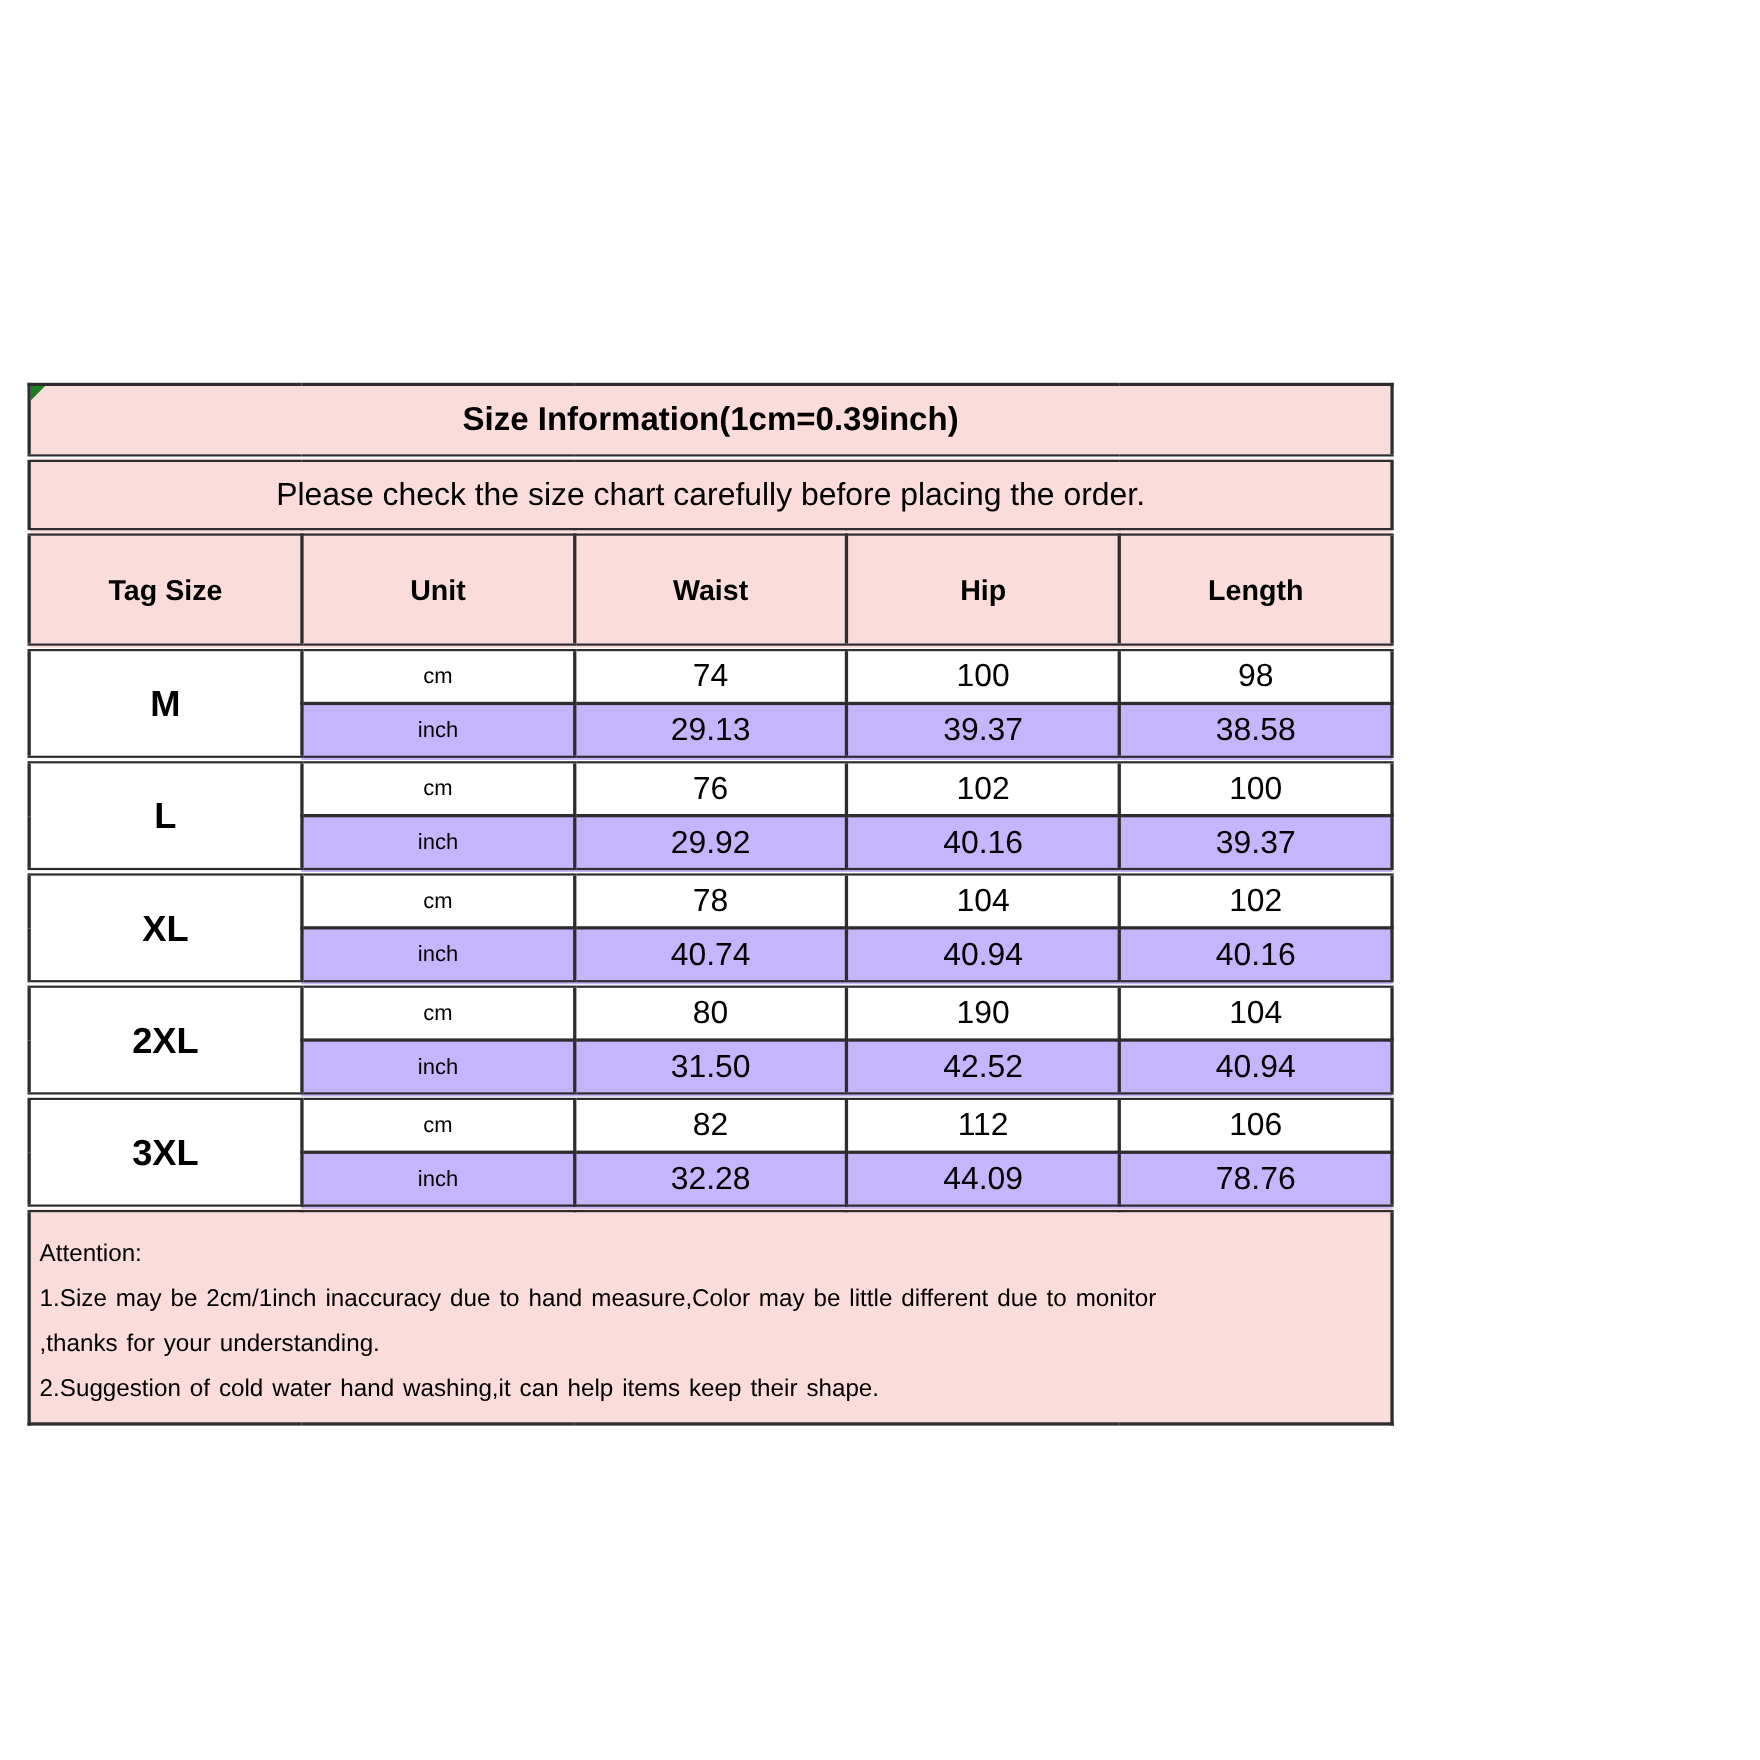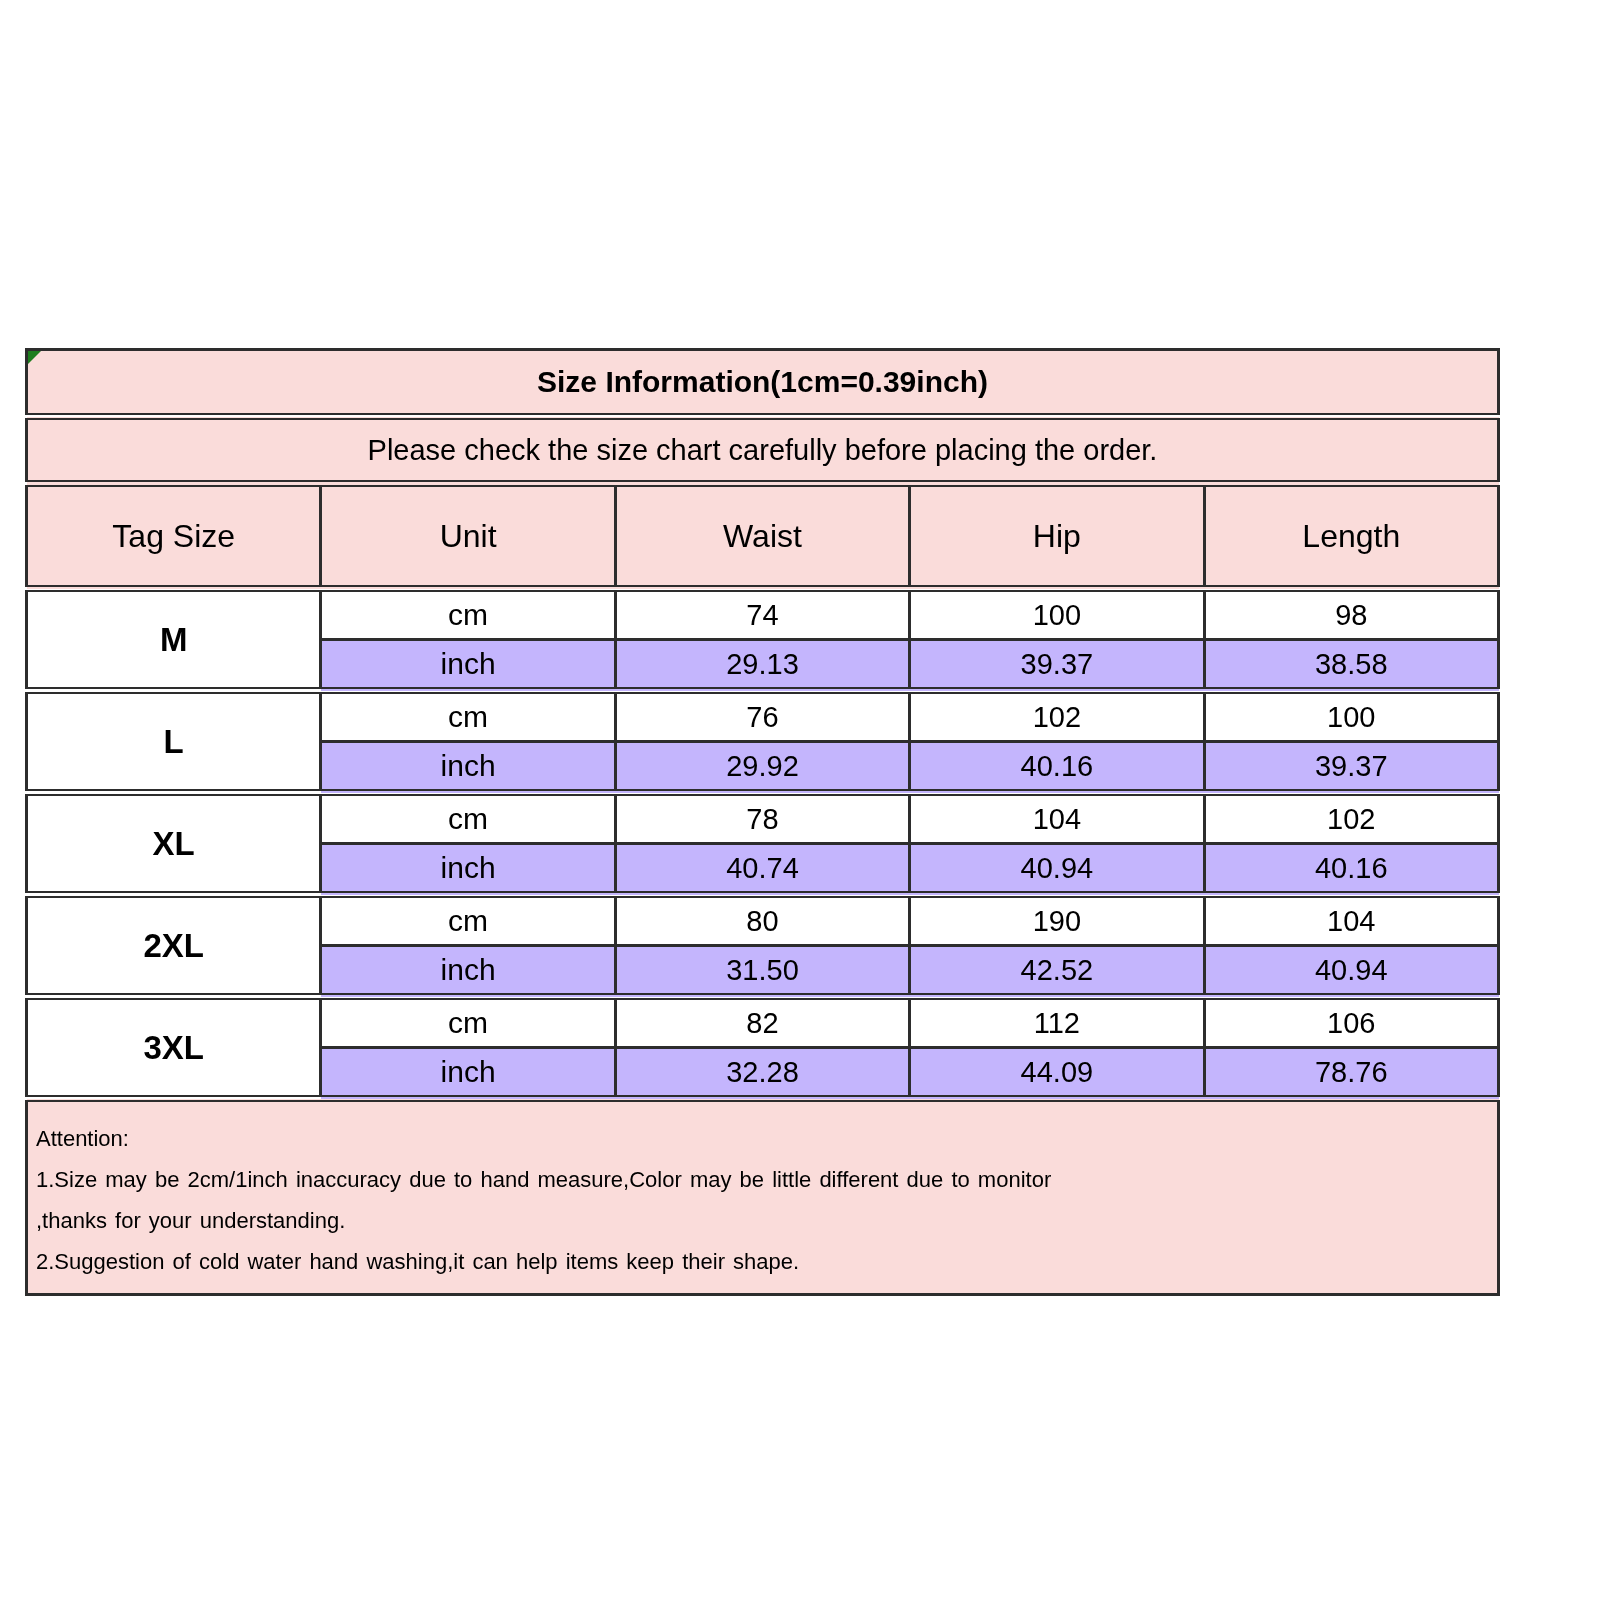--- a/index.html
+++ b/index.html
@@ -8,21 +8,21 @@
     width: 1600px;
     height: 1600px;
     background: #ffffff;
     font-family: "Liberation Sans", sans-serif;
     color: #000000;
   }
   table.size-table {
     position: absolute;
     left: 25px;
     top: 348px;
-    width: 1475px;
+    width: 1242px;
     border-collapse: collapse;
     table-layout: fixed;
   }
   .size-table td, .size-table th {
     border: 3px solid #2d2d2d;
     text-align: center;
     vertical-align: middle;
     padding: 0;
     font-weight: normal;
   }
@@ -36,33 +36,33 @@
   }
   tr.row-subtitle td {
     height: 60px;
     font-size: 29px;
     background: #fadcda;
     border-bottom: 7px double #2d2d2d;
     margin-left: 16px;
   }
   tr.row-header th {
     height: 98px;
-    font-size: 32px;
-    font-weight: normal;
+    font-size: 26px;
+    font-weight: bold;
     background: #fadcda;
   }
   tr.block-start td { border-top: 7px double #2d2d2d; }
   tr.row-cm td   { height: 46px; background: #ffffff; }
   tr.row-inch td { height: 46px; background: #c4b5fd; }
   td.tag-cell {
     background: #ffffff;
     font-size: 33px;
     font-weight: bold;
   }
-  td.unit-cell { font-size: 30px; }
+  td.unit-cell { font-size: 20px; }
   td.val-cell  { font-size: 29px; }
   tr.row-attention td {
     background: #fadcda;
     border-top: 7px double #2d2d2d;
     text-align: left;
     vertical-align: top;
     height: 196px;
     box-sizing: border-box;
     padding: 16px 10px 10px 8px;
   }

